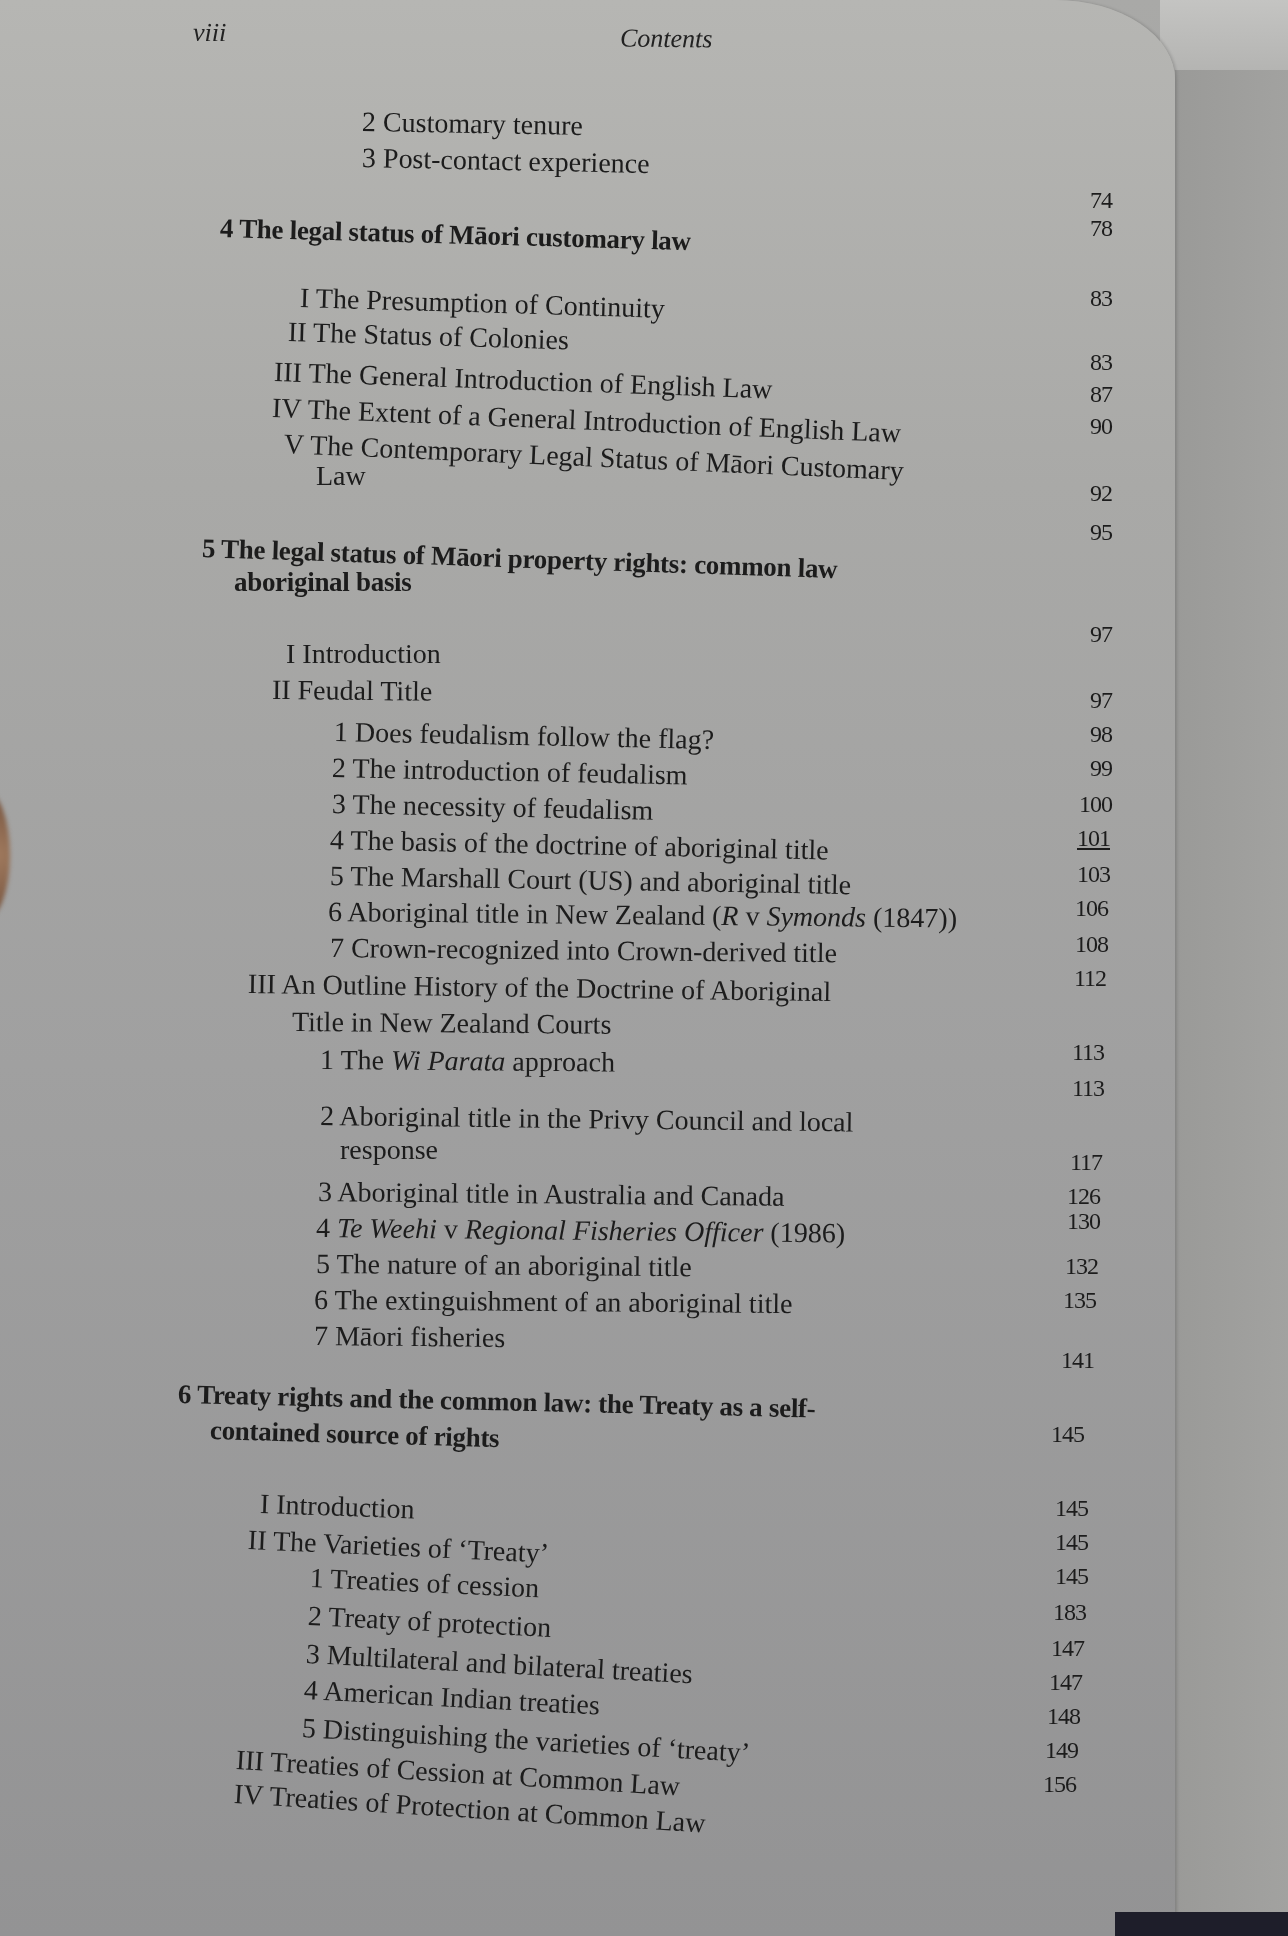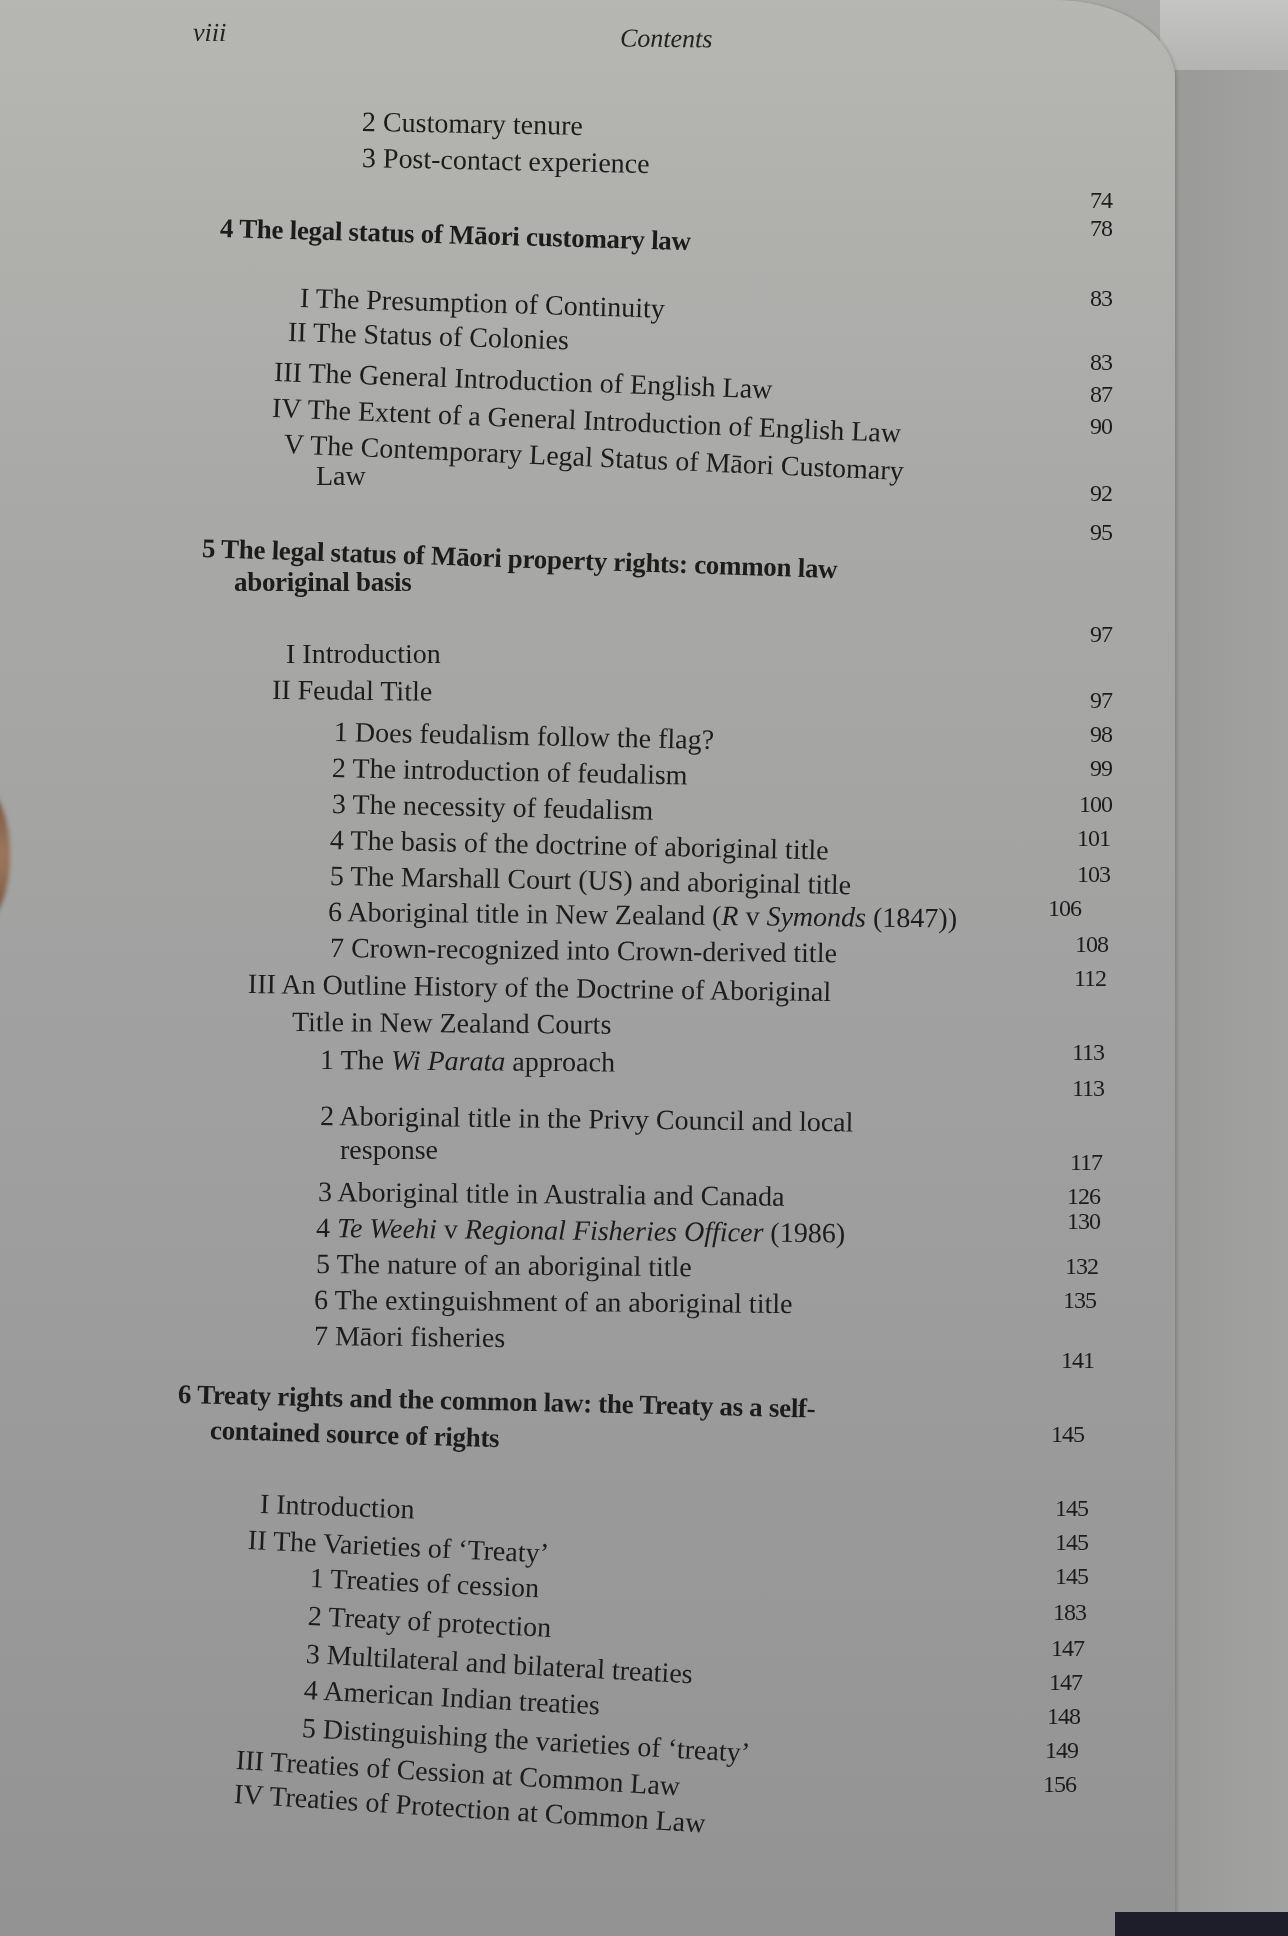--- a/index.html
+++ b/index.html
@@ -92,28 +92,28 @@
 <span class="line" style="left:286px; top:638px;">I Introduction</span>
 <span class="line" style="left:272px; top:674px; transform:rotate(0.6deg);">II Feudal Title</span>
 <span class="num" style="left:1052px; top:686px;">97</span>
 <span class="line" style="left:334px; top:716px; transform:rotate(1.2deg);">1 Does feudalism follow the flag?</span>
 <span class="num" style="left:1052px; top:720px;">98</span>
 <span class="line" style="left:332px; top:752px; transform:rotate(1.2deg);">2 The introduction of feudalism</span>
 <span class="num" style="left:1052px; top:754px;">99</span>
 <span class="line" style="left:332px; top:788px; transform:rotate(1.2deg);">3 The necessity of feudalism</span>
 <span class="num" style="left:1052px; top:790px;">100</span>
 <span class="line" style="left:330px; top:824px; transform:rotate(1.2deg);">4 The basis of the doctrine of aboriginal title</span>
-<span class="num" style="left:1050px; top:824px;">101</span>
+<span class="num" style="left:1050px; top:824px;text-decoration:underline;">101</span>
 <span class="line" style="left:330px; top:860px; transform:rotate(1deg);">5 The Marshall Court (US) and aboriginal title</span>
 <span class="num" style="left:1050px; top:860px;">103</span>
 
 <span class="line" style="left:328px; top:896px; transform:rotate(0.6deg);">
   <span>6 Aboriginal title in New Zealand (</span><span class="it">R</span><span> v </span><span class="it">Symonds</span><span> (1847))</span>
 </span>
-<span class="num" style="left:1021px; top:894px;">106</span>
+<span class="num" style="left:1048px; top:894px;">106</span>
 <span class="line" style="left:330px; top:932px; transform:rotate(0.6deg);">7 Crown-recognized into Crown-derived title</span>
 <span class="num" style="left:1048px; top:930px;">108</span>
 <span class="line" style="left:248px; top:968px; transform:rotate(0.8deg);">III An Outline History of the Doctrine of Aboriginal</span>
 <span class="line" style="left:292px; top:1006px; transform:rotate(0.5deg);">Title in New Zealand Courts</span>
 <span class="num" style="left:1046px; top:964px;">112</span>
 
 <span class="line" style="left:320px; top:1044px; transform:rotate(0.5deg);">
   <span>1 The </span><span class="it">Wi Parata</span><span> approach</span>
 </span>
 <span class="num" style="left:1044px; top:1038px;">113</span>

